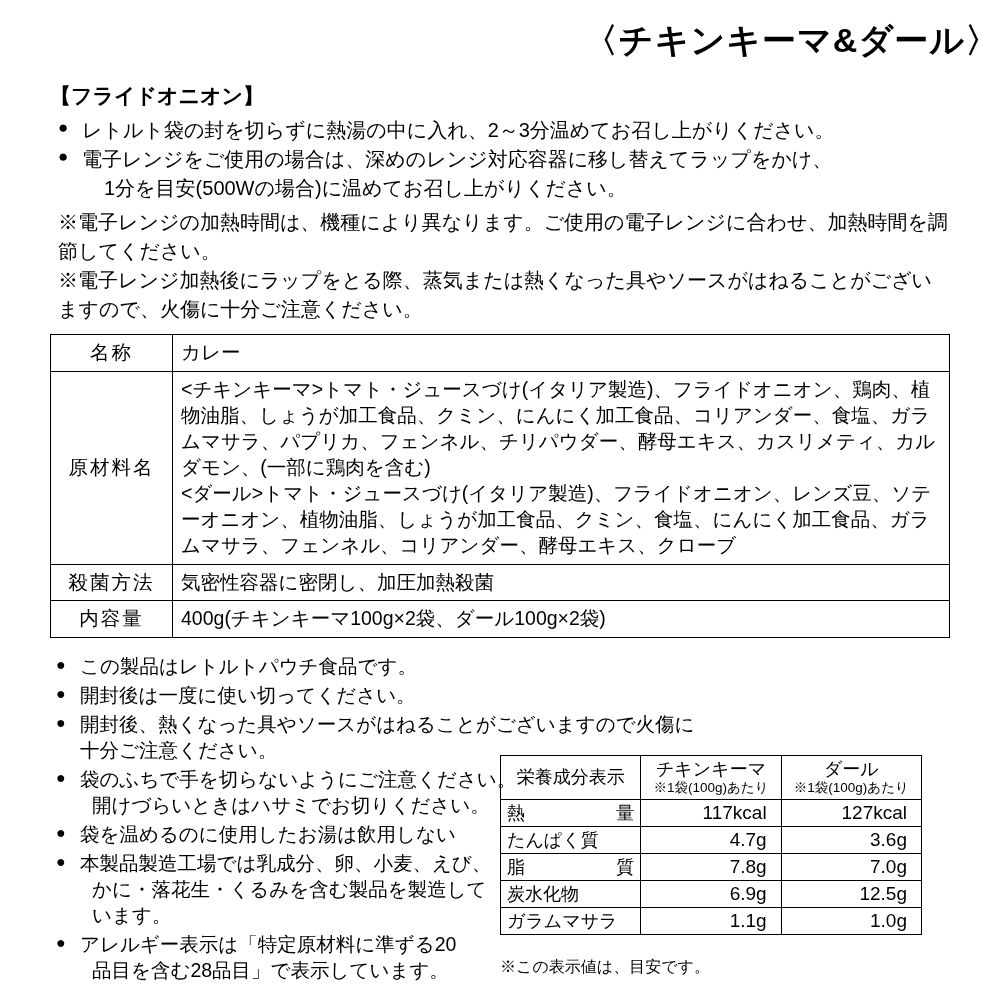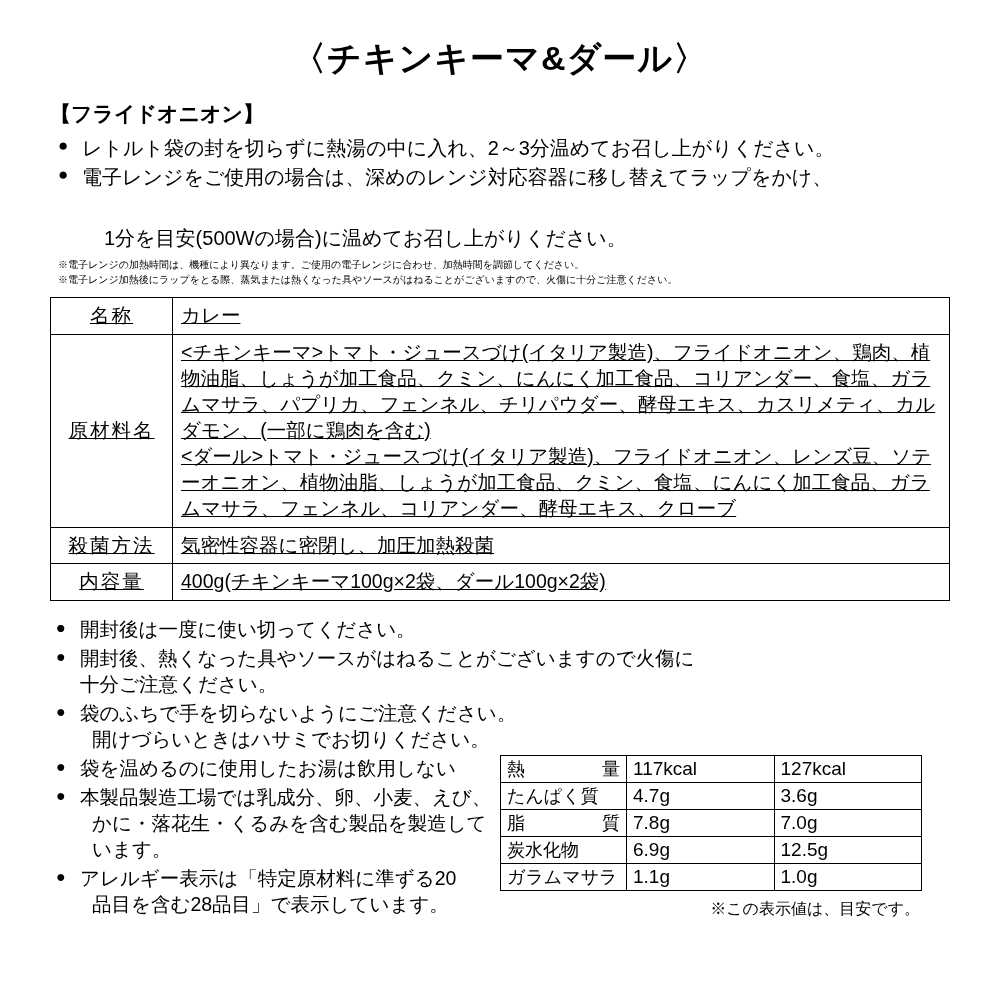--- a/index.html
+++ b/index.html
@@ -12,25 +12,25 @@
     overflow: hidden;
   }
   .page {
     position: relative;
     width: 1000px; height: 1000px;
     padding: 0;
   }
 
   
   .title {
-    text-align: center;
+    text-align: right;
     font-size: 34px;
     font-weight: 700;
     letter-spacing: 1px;
-    padding-top: 36px;
+    padding-top: 18px;
     padding-bottom: 10px;
   }
 
   
   .howto {
     margin: 8px 50px 0 50px;
   }
   .howto-heading {
     font-size: 21px;
     font-weight: 700;
@@ -48,38 +48,36 @@
     margin-bottom: 1px;
   }
   .howto-list li .bullet {
     position: absolute;
     left: 8px; top: 0;
     font-size: 17px;
   }
   .howto-list li .cont {
     display: block;
     padding-left: 22px;
-    margin-top: 32px;
   }
   .notes {
     margin-top: 6px;
   }
   .notes div {
-    font-size: 10px;
+    font-size: 20px;
     line-height: 1.45;
     padding-left: 8px;
   }
 
   
   table.info {
     margin: 10px 50px 0 50px;
     width: 900px;
     border-collapse: collapse;
     table-layout: fixed;
-    text-decoration: underline;
   }
   table.info td {
     border: 1.5px solid #000;
     vertical-align: top;
     padding: 5px 8px;
     font-size: 19.5px;
     line-height: 1.33;
   }
   table.info td.label {
     width: 122px;
@@ -138,30 +136,30 @@
   }
   table.nutri th.hdr .big { font-size: 18px; display: block; }
   table.nutri th.hdr .small { font-size: 13.5px; display: block; }
   table.nutri td.rowlabel {
     width: 126px;
     font-size: 18px;
     letter-spacing: 0;
     white-space: nowrap;
   }
   table.nutri td.val {
-    text-align: left;
+    text-align: right;
     padding-right: 14px;
     font-size: 19px;
   }
   .spread { display: flex; justify-content: space-between; }
   .spread span { display: inline-block; }
   .nutri-foot {
-    text-align: right;
+    text-align: left;
     font-size: 16px;
-    margin-top: 8px;
+    margin-top: 22px;
     padding-right: 2px;
     width: 422px;
   }
 </style>
 </head>
 <body>
 
 <div class="page">
 
   <div class="title">〈チキンキーマ&amp;ダール〉</div>
@@ -208,20 +206,21 @@
       <td class="label mid">内容量</td>
       <td>400g(チキンキーマ100g×2袋、ダール100g×2袋)</td>
     </tr>
   </tbody>
     </table>
 
   <div class="cautions">
     <ul>
       <li class="caution-wide">
         <span class="bullet">●</span>
+        <span>この製品はレトルトパウチ食品です。</span>
       </li>
       <li class="caution-wide">
         <span class="bullet">●</span>
         <span>開封後は一度に使い切ってください。</span>
       </li>
       <li class="caution-wide">
         <span class="bullet">●</span>
         <span>開封後、熱くなった具やソースがはねることがございますので火傷に十分ご注意ください。</span>
       </li>
       <li class="caution-wide">
@@ -243,20 +242,31 @@
         <span class="bullet">●</span>
         <span>アレルギー表示は「特定原材料に準ずる20</span>
         <span class="sub">品目を含む28品目」で表示しています。</span>
       </li>
     </ul>
   </div>
 
   <div class="nutri-wrap">
     <table class="nutri">
       <tbody>
+          <tr>
+        <th class="hdr">栄養成分表示</th>
+        <th class="hdr">
+          <span class="big">チキンキーマ</span>
+          <span class="small">※1袋(100g)あたり</span>
+        </th>
+        <th class="hdr">
+          <span class="big">ダール</span>
+          <span class="small">※1袋(100g)あたり</span>
+        </th>
+      </tr>
       <tr>
         <td class="rowlabel">
           <span class="spread">
             <span>熱</span>
             <span>量</span>
           </span>
         </td>
         <td class="val">117kcal</td>
         <td class="val">127kcal</td>
       </tr>

